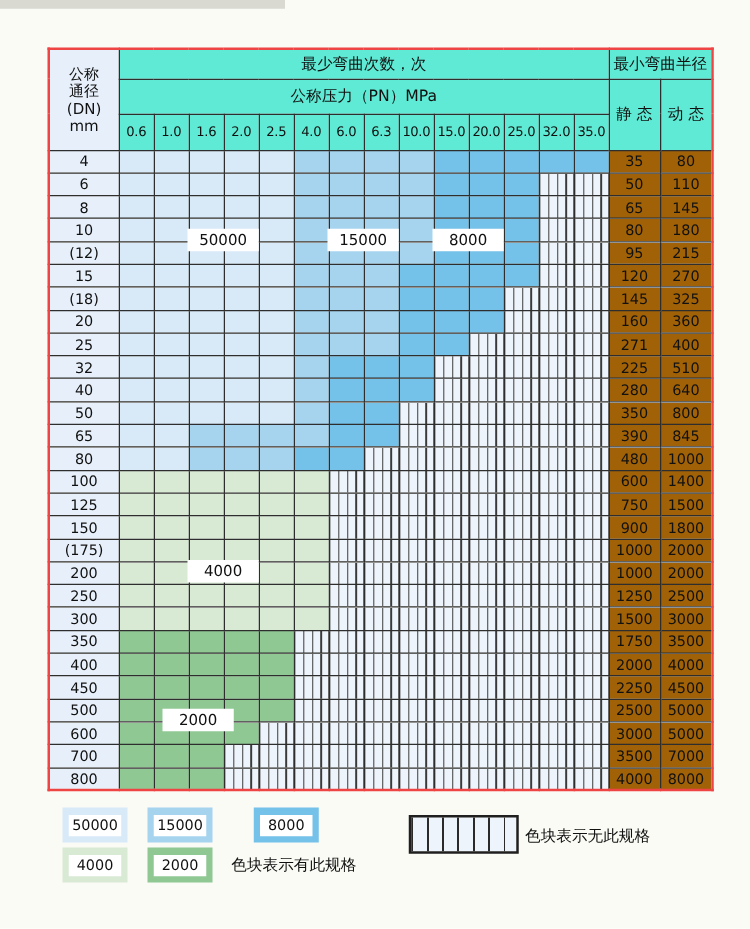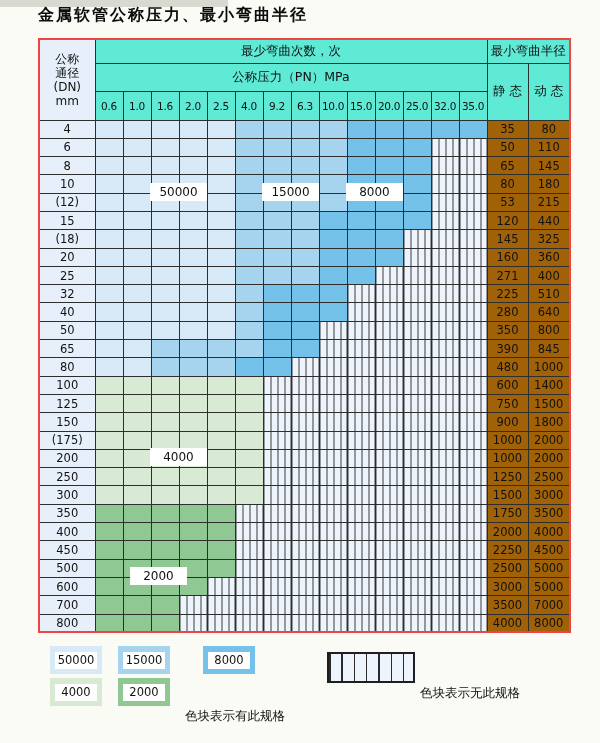--- a/index.html
+++ b/index.html
@@ -39,33 +39,32 @@
     font-size:12px; color:#111;
   }
   .legend { position:absolute; left:0; top:0; width:600px; height:743px; pointer-events:none; }
   .lg-swatch { position:absolute; width:52px; height:28px; display:flex; align-items:center; justify-content:center; }
   .lg-swatch.blue_light  { background:#d8eaf8; }
   .lg-swatch.blue_medium { background:#a6d4ef; }
   .lg-swatch.blue_dark   { background:#74c1e9; }
   .lg-swatch.green_light { background:#d8e9d4; }
   .lg-swatch.green_medium{ background:#90c894; }
   .lg-inner { background:#fff; width:42px; height:17px; display:flex; align-items:center; justify-content:center; font-size:11.5px; color:#111; }
-  .lg-text { position:absolute; font-size:12.5px; color:#111; white-space:nowrap;margin-top:24px; }
+  .lg-text { position:absolute; font-size:12.5px; color:#111; white-space:nowrap; }
   .lg-hatch {
     position:absolute; left:327px; top:652px; width:88px; height:31px;
     border:2px solid #1f1f1f;
     background:repeating-linear-gradient(90deg,#2a2a2a 0 1.5px,#eef4fb 1.5px 12.3px);
   }
 </style>
 </head>
 <body>
 
 <div class="page">
   <div class="scan-strip"></div>
-  <div class="title">金属软管公称压力、最小弯曲半径</div>
 
   <div class="table-wrap">
     <table>
       <colgroup id="cols">
           <col style="width: 56px;">
           <col style="width: 28px;">
           <col style="width: 28px;">
           <col style="width: 28px;">
           <col style="width: 28px;">
           <col style="width: 28px;">
@@ -97,21 +96,21 @@
           <th class="th-sd" rowspan="2">静 态</th>
           <th class="th-sd" rowspan="2">动 态</th>
         </tr>
         <tr class="hr3" id="pnum-row">
             <th class="th-pnum">0.6</th>
             <th class="th-pnum">1.0</th>
             <th class="th-pnum">1.6</th>
             <th class="th-pnum">2.0</th>
             <th class="th-pnum">2.5</th>
             <th class="th-pnum">4.0</th>
-            <th class="th-pnum">9.2</th>
+            <th class="th-pnum">6.0</th>
             <th class="th-pnum">6.3</th>
             <th class="th-pnum">10.0</th>
             <th class="th-pnum">15.0</th>
             <th class="th-pnum">20.0</th>
             <th class="th-pnum">25.0</th>
             <th class="th-pnum">32.0</th>
             <th class="th-pnum">35.0</th>
           </tr>
       </thead>
       <tbody id="tbody">
@@ -200,41 +199,41 @@
             <td class="cL"></td>
             <td class="cM"></td>
             <td class="cM"></td>
             <td class="cM"></td>
             <td class="cM"></td>
             <td class="cD"></td>
             <td class="cD"></td>
             <td class="cD"></td>
             <td class="cX"></td>
             <td class="cX"></td>
-            <td class="val">53</td>
+            <td class="val">95</td>
             <td class="val">215</td>
           </tr>
           <tr>
             <td class="dn">15</td>
             <td class="cL"></td>
             <td class="cL"></td>
             <td class="cL"></td>
             <td class="cL"></td>
             <td class="cL"></td>
             <td class="cM"></td>
             <td class="cM"></td>
             <td class="cM"></td>
             <td class="cD"></td>
             <td class="cD"></td>
             <td class="cD"></td>
             <td class="cD"></td>
             <td class="cX"></td>
             <td class="cX"></td>
             <td class="val">120</td>
-            <td class="val">440</td>
+            <td class="val">270</td>
           </tr>
           <tr>
             <td class="dn">(18)</td>
             <td class="cL"></td>
             <td class="cL"></td>
             <td class="cL"></td>
             <td class="cL"></td>
             <td class="cL"></td>
             <td class="cM"></td>
             <td class="cM"></td>

